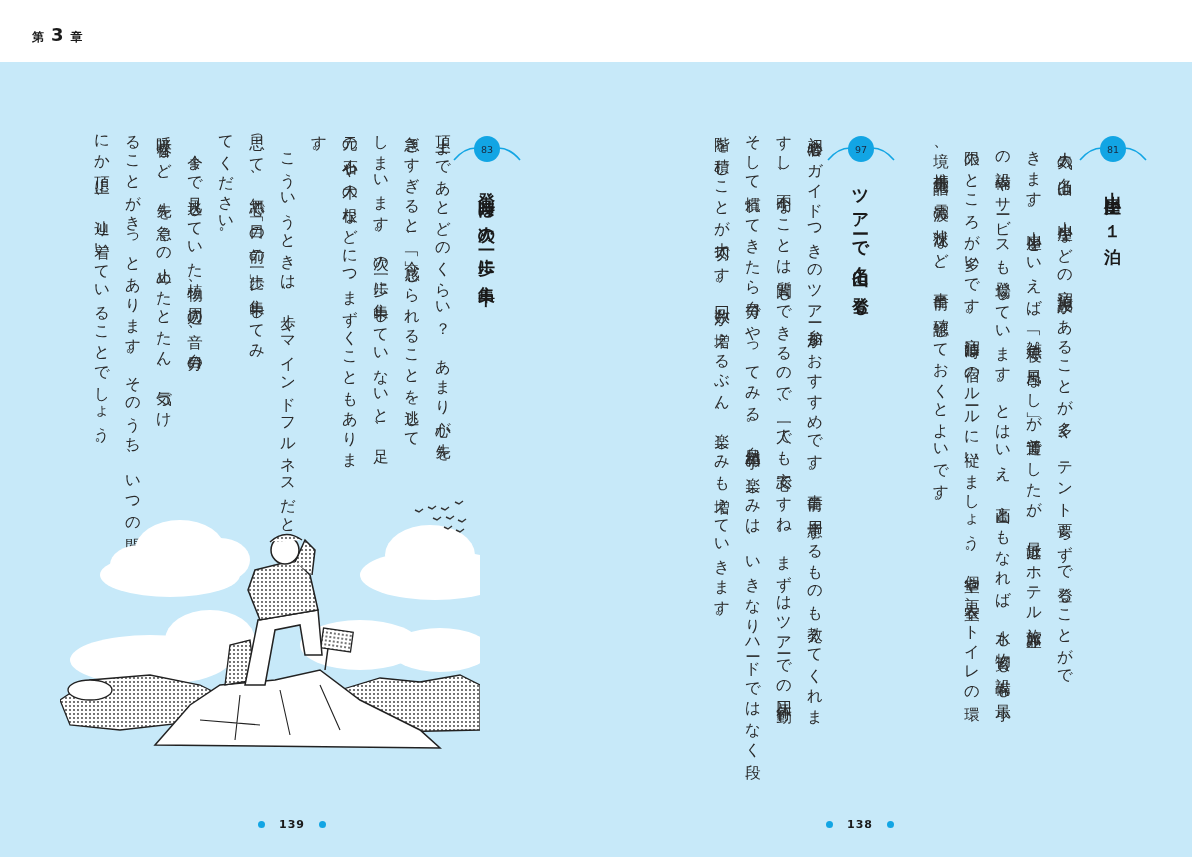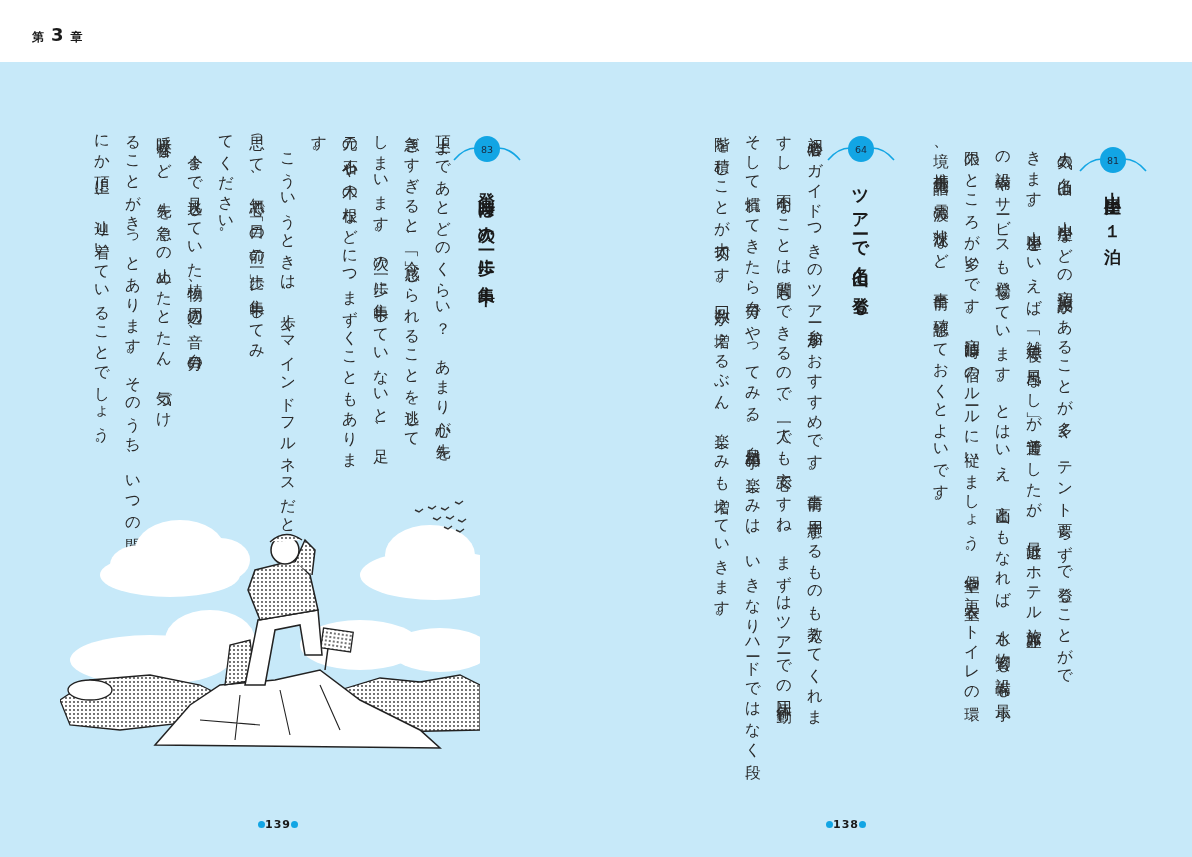--- a/index.html
+++ b/index.html
@@ -34,58 +34,58 @@
     position: absolute; width: 70px; height: 40px;
   }
   .badge .circle {
     position: absolute; left: 22px; top: 0; width: 26px; height: 26px; border-radius: 50%;
     background: #12a5e4; color: #1a2a40; font-family: "DejaVu Sans", sans-serif; font-size: 9.5px;
     display: flex; align-items: center; justify-content: center;
   }
   .badge svg { position: absolute; left: 0; top: 0; }
   .folio {
     position: absolute; font-family: "DejaVu Sans", sans-serif; font-size: 11px; font-weight: bold;
-    color: #1a1a1a; display: flex; align-items: center; gap: 0; letter-spacing: 1px;
+    color: #1a1a1a; display: flex; align-items: center; gap: 14px; letter-spacing: 1px;
   }
   .folio .dot { width: 7px; height: 7px; border-radius: 50%; background: #12a5e4; display: inline-block; }
   .illustration { position: absolute; left: 60px; top: 480px; width: 420px; height: 270px; }
 </style>
 </head>
 <body>
 
 <div class="header">
   <div class="chapter">
     <span>第</span>
     <span class="num">3</span>
     <span>章</span>
   </div>
 </div>
 
 <div class="spread"></div>
 
-<div class="badge" style="left:1078px; top:147px;">
+<div class="badge" style="left:1078px; top:136px;">
   <svg width="70" height="40">
     <path d="M2 24 Q12 12 24 12" stroke="#12a5e4" stroke-width="1.6" fill="none"></path>
     <path d="M46 12 Q58 12 68 24" stroke="#12a5e4" stroke-width="1.6" fill="none"></path>
   </svg>
   <div class="circle">81</div>
 </div>
 <div class="head-title" style="left:1102px; top:178px;">山小屋に１泊</div>
 <div class="vcol" style="left:918px; top:140px; width:162px;"><span>人気の名山は、山小屋などの宿泊施設があることが多く、テント要らずで登ることがで</span>
 <span>きます。山小屋といえば、「雑魚寝で風呂なし」が普通でしたが、最近はホテル旅館並み</span>
 <span>の設備やサービスも登場しています。とはいえ、高山ともなれば、水も物資も設備も最小</span>
 <span>限のところが多いです。宿泊時は宿のルールに従いましょう。個室や更衣室、トイレの環</span>
 <span>境、携帯電話の電波の状況など、事前に確認しておくとよいです。</span></div>
 
 <div class="badge" style="left:826px; top:136px;">
   <svg width="70" height="40">
     <path d="M2 24 Q12 12 24 12" stroke="#12a5e4" stroke-width="1.6" fill="none"></path>
     <path d="M46 12 Q58 12 68 24" stroke="#12a5e4" stroke-width="1.6" fill="none"></path>
   </svg>
-  <div class="circle">64</div>
+  <div class="circle">97</div>
 </div>
 <div class="head-title" style="left:850px; top:178px;">ツアーで名山に登る</div>
 <div class="vcol" style="left:700px; top:124px; width:130px;"><span>初心者はガイドつきのツアー参加がおすすめです。事前に用意するものも教えてくれま</span>
 <span>すし、不明なことは質問もできるので、一人でも安心ですね。まずはツアーでの団体行動、</span>
 <span>そして慣れてきたら自分でやってみる。自然相手の楽しみは、いきなりハードではなく段</span>
 <span>階を積むことが大切です。回数が増えるぶん、楽しみも増えていきます。</span></div>
 
 <div class="badge" style="left:452px; top:136px;">
   <svg width="70" height="40">
     <path d="M2 24 Q12 12 24 12" stroke="#12a5e4" stroke-width="1.6" fill="none"></path>

